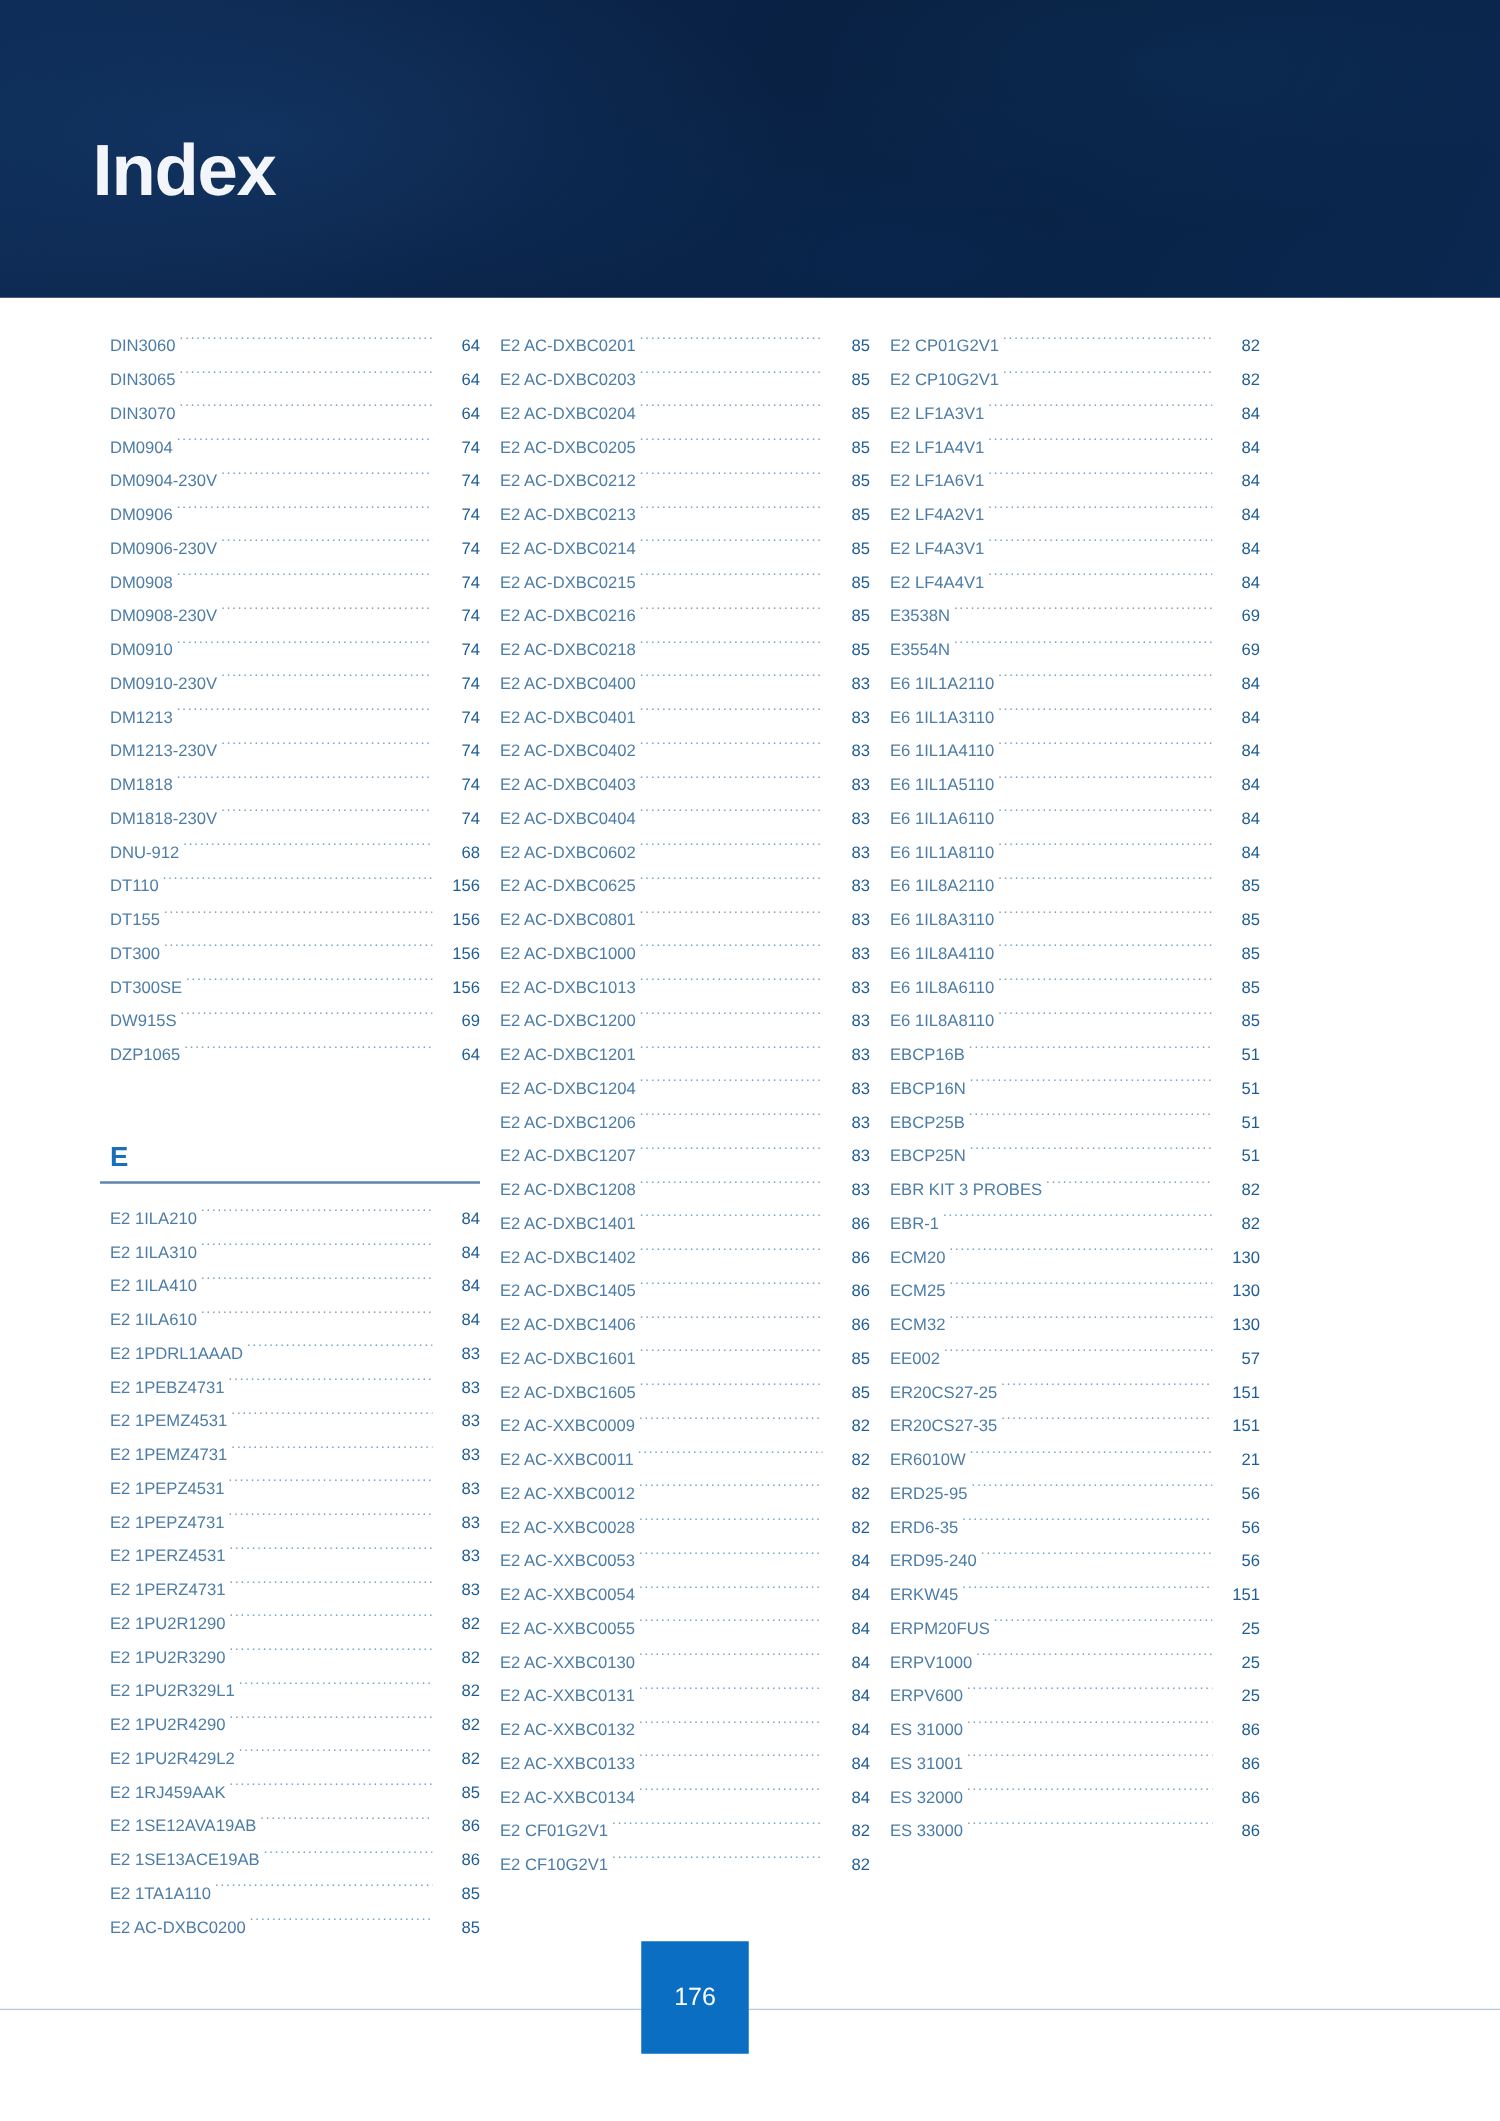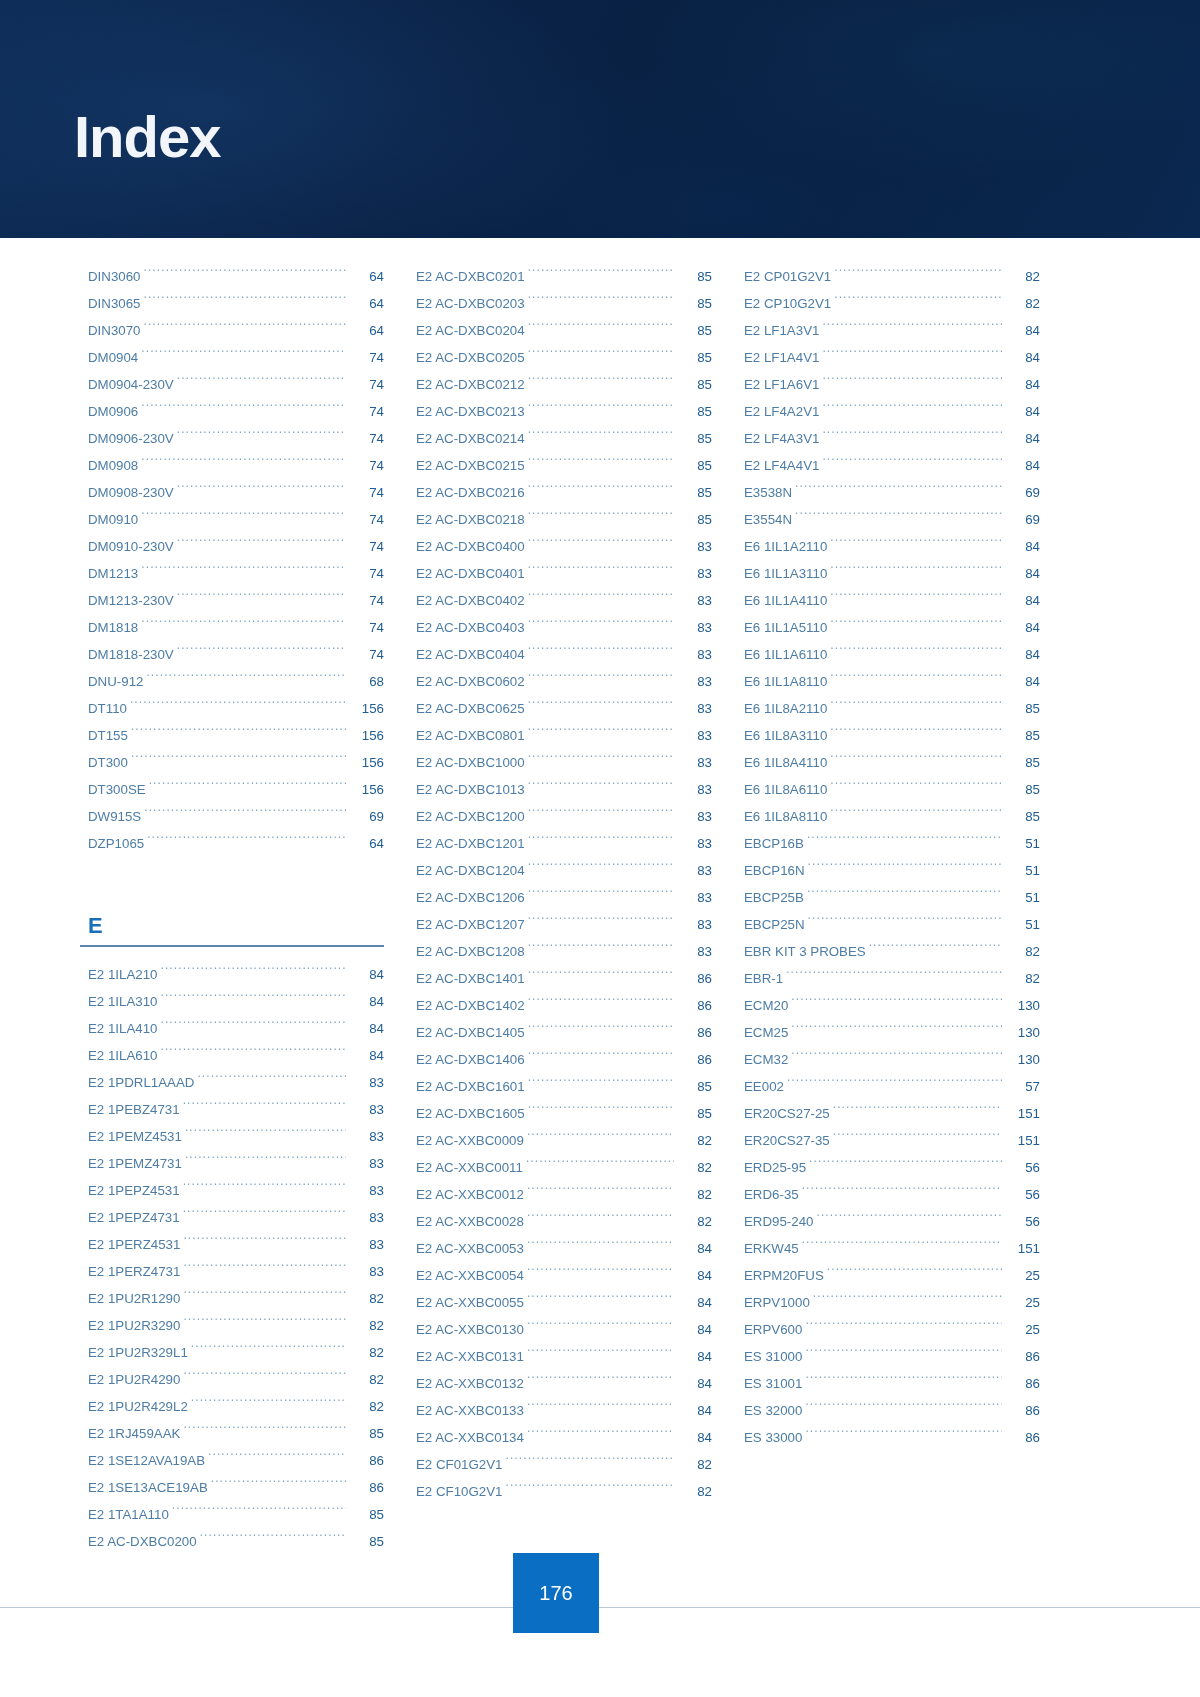--- a/index.html
+++ b/index.html
@@ -54,21 +54,21 @@
   
   .index-body {
     position: absolute;
     left: 0;
     top: 238px;
     width: 948px;
     height: 1280px;
     box-sizing: border-box;
     padding: 25px 80px 0 80px;
     display: flex;
-    gap: 24px;
+    gap: 8px;
   }
   .index-column {
     width: 304px;
     flex: 0 0 304px;
   }
 
   
   .letter-heading {
     font-size: 22px;
     font-weight: bold;
@@ -139,21 +139,21 @@
     top: 62px;
     width: 1200px;
     border: 0;
     border-top: 1px solid #b9c6d4;
   }
   .page-number-tab {
     position: absolute;
     left: 513px;
     top: 16px;
     width: 86px;
-    height: 80px;
+    height: 90px;
     background: #0a6fc2;
     color: #ffffff;
     font-size: 20px;
     display: flex;
     align-items: center;
     justify-content: center;
     font-weight: normal;
   }
 </style>
 </head>
@@ -781,20 +781,25 @@
         <span class="entry-label">ER20CS27-25</span>
         <span class="entry-leader"></span>
         <span class="entry-page">151</span>
       </div>
       <div class="entry">
         <span class="entry-label">ER20CS27-35</span>
         <span class="entry-leader"></span>
         <span class="entry-page">151</span>
       </div>
       <div class="entry">
+        <span class="entry-label">ER6010W</span>
+        <span class="entry-leader"></span>
+        <span class="entry-page">21</span>
+      </div>
+      <div class="entry">
         <span class="entry-label">ERD25-95</span>
         <span class="entry-leader"></span>
         <span class="entry-page">56</span>
       </div>
       <div class="entry">
         <span class="entry-label">ERD6-35</span>
         <span class="entry-leader"></span>
         <span class="entry-page">56</span>
       </div>
       <div class="entry">

